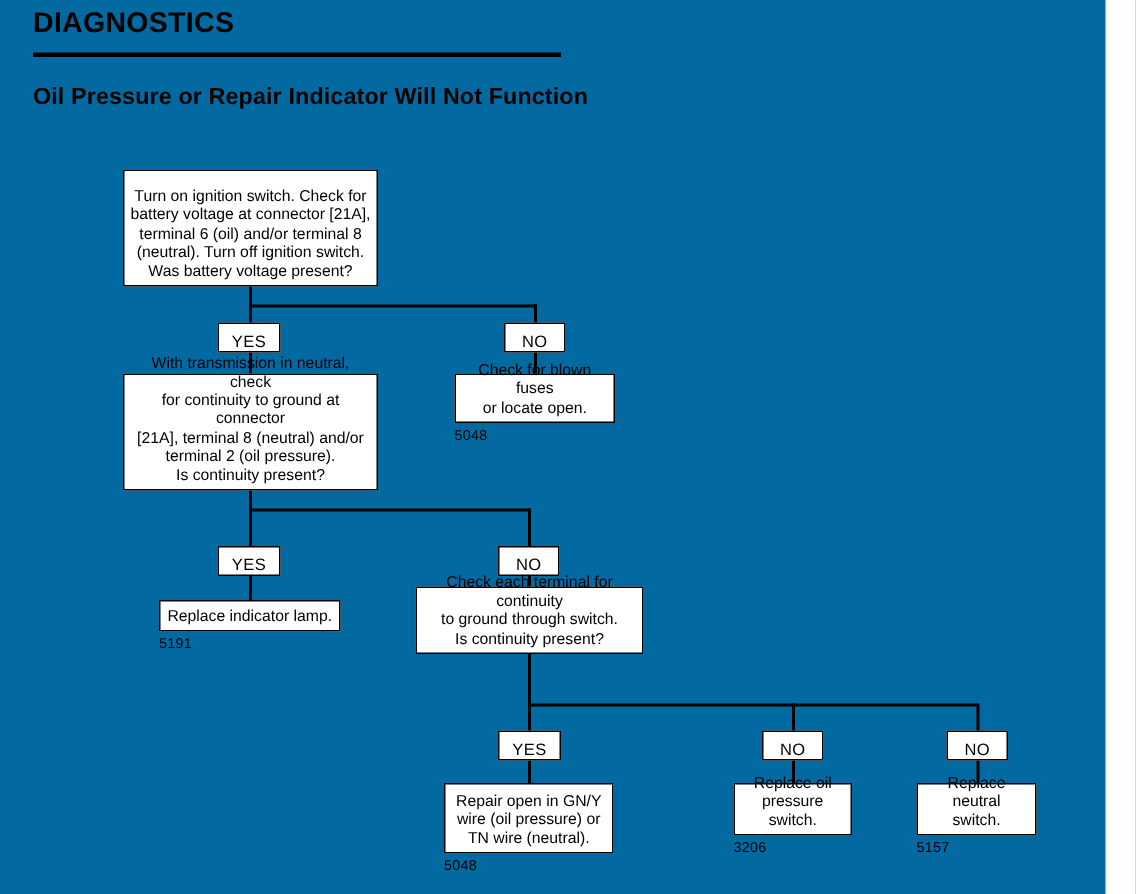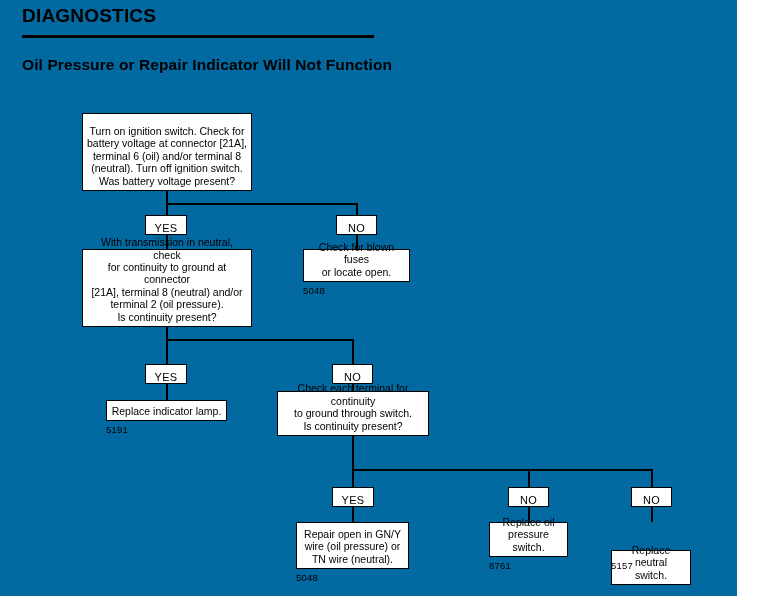--- a/index.html
+++ b/index.html
@@ -184,21 +184,21 @@
     <span class="txt">Repair open in GN/Y
 wire (oil pressure) or
 TN wire (neutral).</span>
   </div>
   <div class="refnum" style="left:296px; top:572px; width:113px;">5048</div>
 
   <div class="node" style="left:489px; top:522px; width:79px; height:35px;">
     <span class="txt">Replace oil
 pressure switch.</span>
   </div>
-  <div class="refnum" style="left:489px; top:560px; width:79px;">8761</div>
-
-  <div class="node" style="left:611px; top:522px; width:80px; height:35px;margin-top:28px;">
+  <div class="refnum" style="left:489px; top:560px; width:79px;">3206</div>
+
+  <div class="node" style="left:611px; top:522px; width:80px; height:35px;">
     <span class="txt">Replace neutral
 switch.</span>
   </div>
   <div class="refnum" style="left:611px; top:560px; width:80px;">5157</div>
 
 </div>
 
 </body></html>

